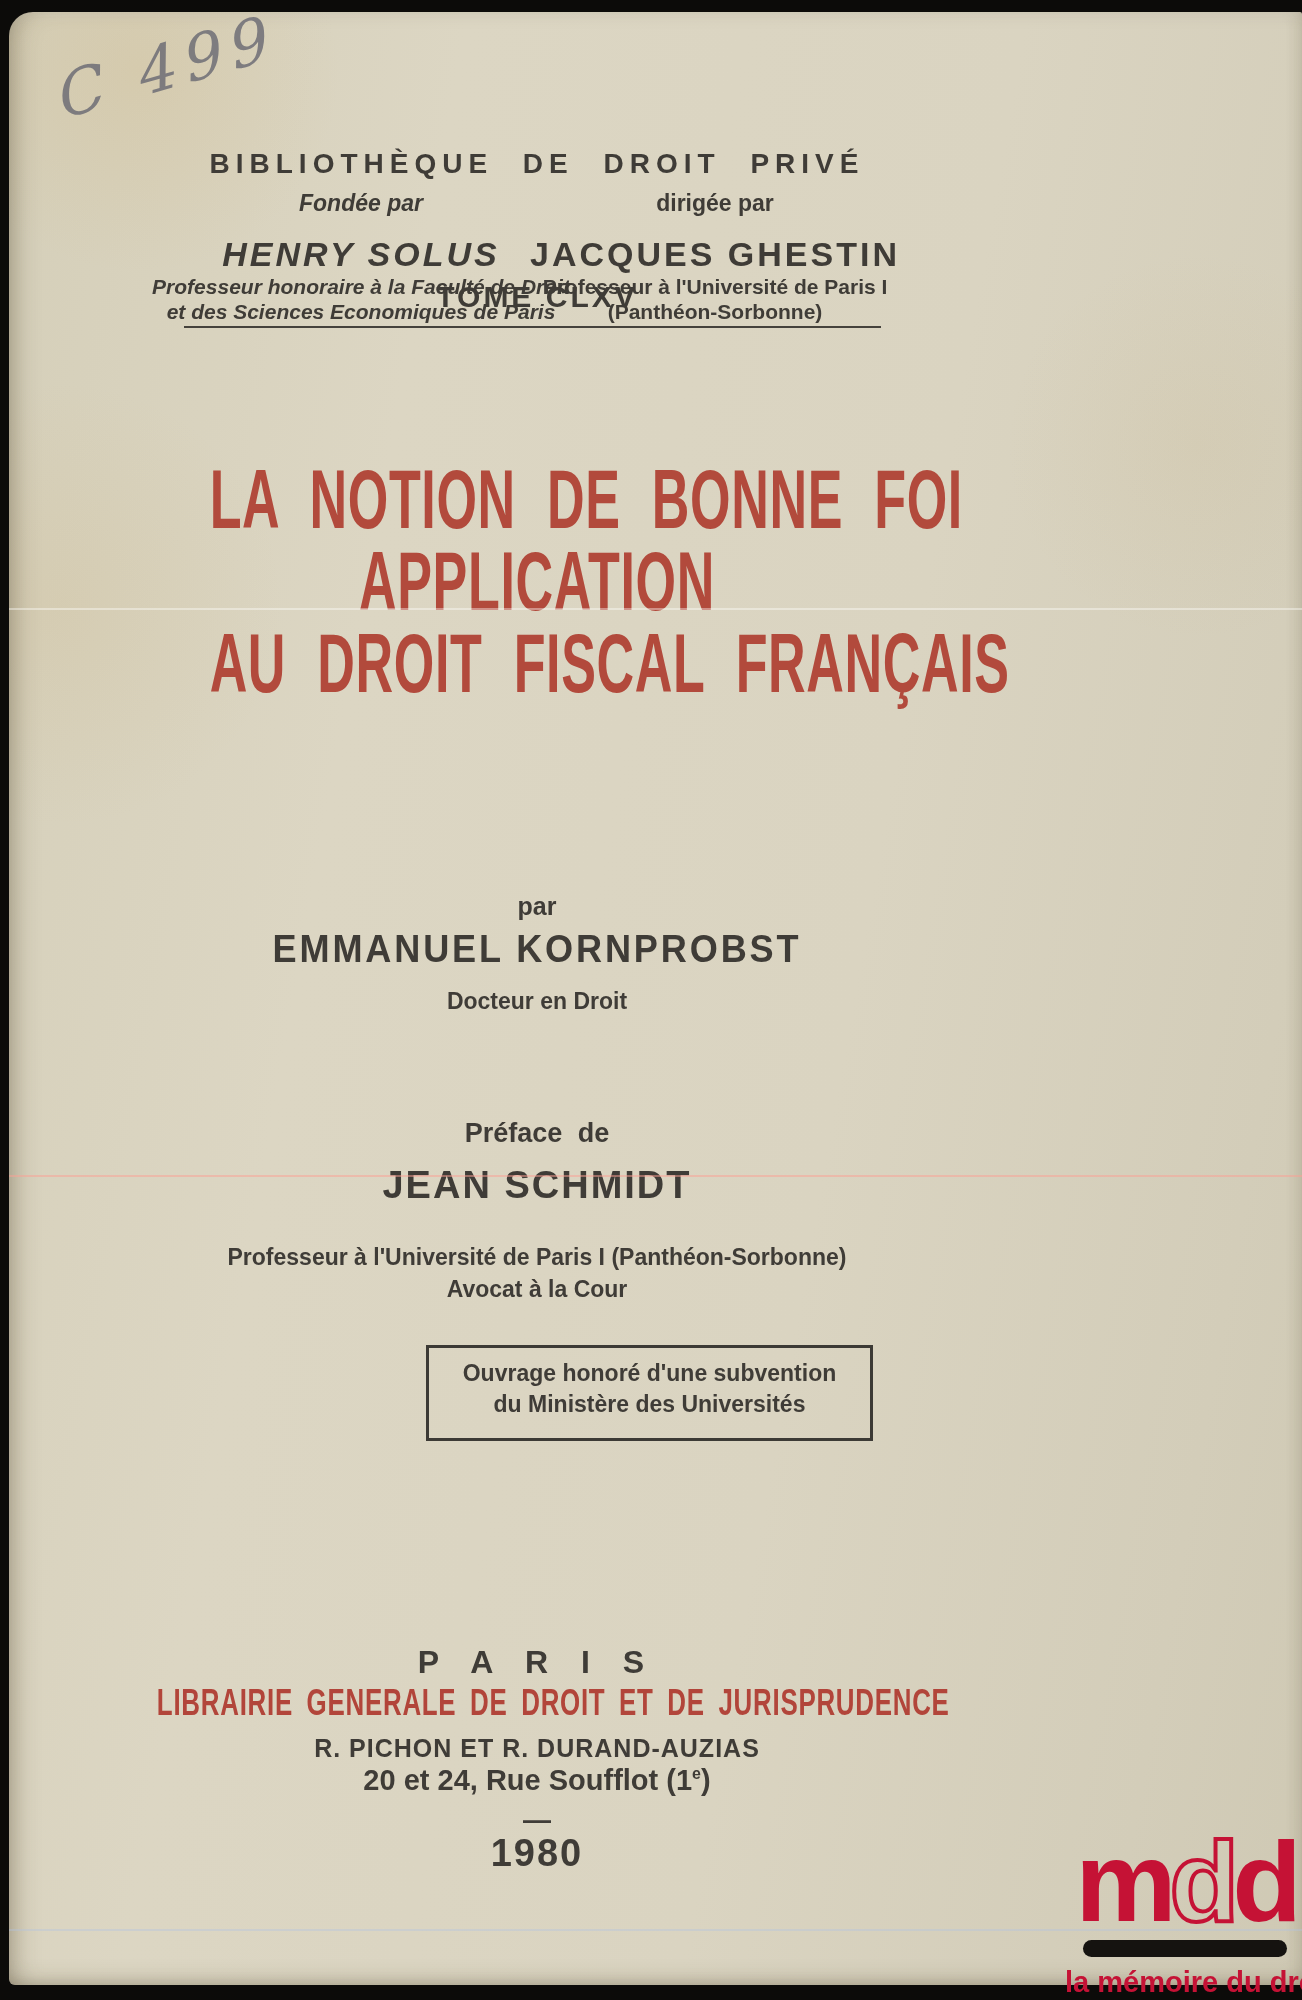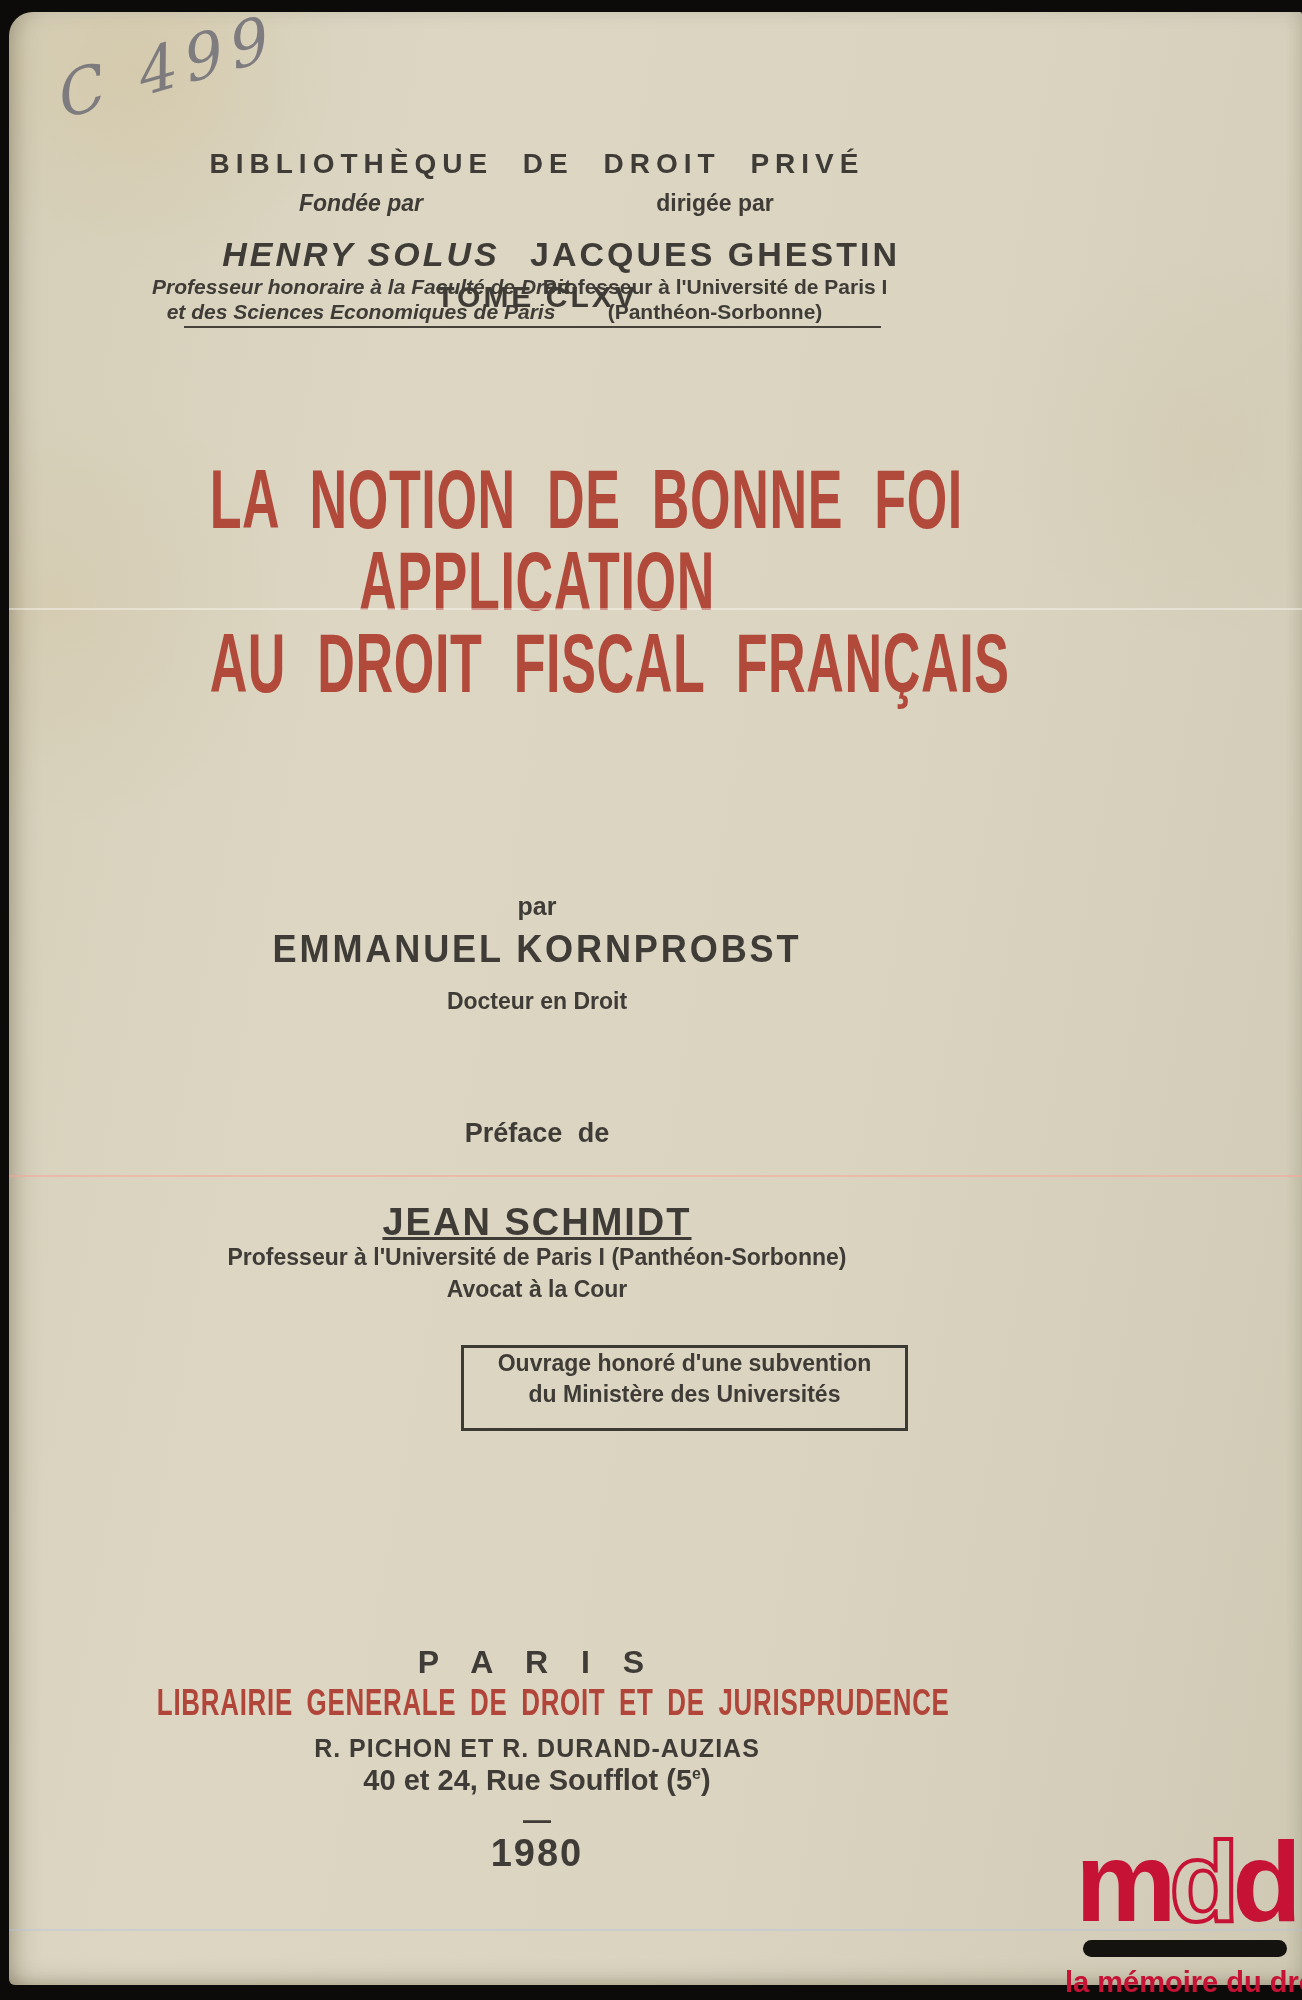--- a/index.html
+++ b/index.html
@@ -59,29 +59,29 @@
     letter-spacing:1px;word-spacing:26px;
     transform:scaleX(0.62);transform-origin:50% 50%;
     white-space:nowrap;
   }
 
   .byline-intro{top:880px;font-size:25px;font-weight:bold;}
   .author{top:916px;font-size:38px;font-weight:bold;letter-spacing:3px;transform:scaleX(.95);transform-origin:50% 50%;}
   .qualif{top:976px;font-size:23px;font-weight:bold;}
 
   .preface-intro{top:1106px;font-size:27px;font-weight:bold;word-spacing:8px;}
-  .preface-name{top:1189px;font-size:38px;font-weight:bold;letter-spacing:2px;text-decoration:underline;}
+  .preface-name{top:1152px;font-size:38px;font-weight:bold;letter-spacing:2px;}
   .preface-sub1{top:1232px;font-size:23px;font-weight:bold;}
   .preface-sub2{top:1264px;font-size:23px;font-weight:bold;}
 
   .box{
     position:absolute;left:417px;top:1333px;width:441px;height:80px;
     border:3px solid #3c3a35;
     text-align:center;color:#3f3c37;
-    box-sizing:content-box;margin-left:35px;
+    padding-top:10px;box-sizing:content-box;
   }
   .box div{font-size:23px;font-weight:bold;line-height:31px;}
 
   .city{top:1632px;font-size:32px;font-weight:bold;letter-spacing:12px;}
   .publisher{
     top:1670px;color:#b2453a;font-size:36px;font-weight:bold;
     word-spacing:8px;letter-spacing:1px;
     transform:scaleX(.72);transform-origin:50% 50%;white-space:nowrap;
   }
   .printers{top:1722px;font-size:25px;font-weight:bold;letter-spacing:1px;}
@@ -152,21 +152,21 @@
     <div class="col preface-sub2">Avocat à la Cour</div>
 
     <div class="box">
       <div>Ouvrage honoré d'une subvention</div>
       <div>du Ministère des Universités</div>
     </div>
 
     <div class="col city">P A R I S</div>
     <div class="col publisher">LIBRAIRIE GENERALE DE DROIT ET DE JURISPRUDENCE</div>
     <div class="col printers">R. PICHON ET R. DURAND-AUZIAS</div>
-    <div class="col address"><span>40 et 24, Rue Soufflot (5</span><sup>e</sup><span>)</span></div>
+    <div class="col address"><span>20 et 24, Rue Soufflot (1</span><sup>e</sup><span>)</span></div>
     <div class="col dash-sep">—</div>
     <div class="col year">1980</div>
 
     <div class="logo">
       <div class="logo-word"><span>m</span><span class="outline">d</span><span>d</span></div>
       <div class="logo-bar"></div>
       <div class="logo-tagline">la mémoire du droit</div>
     </div>
 
     <div class="artifact pink"></div>

